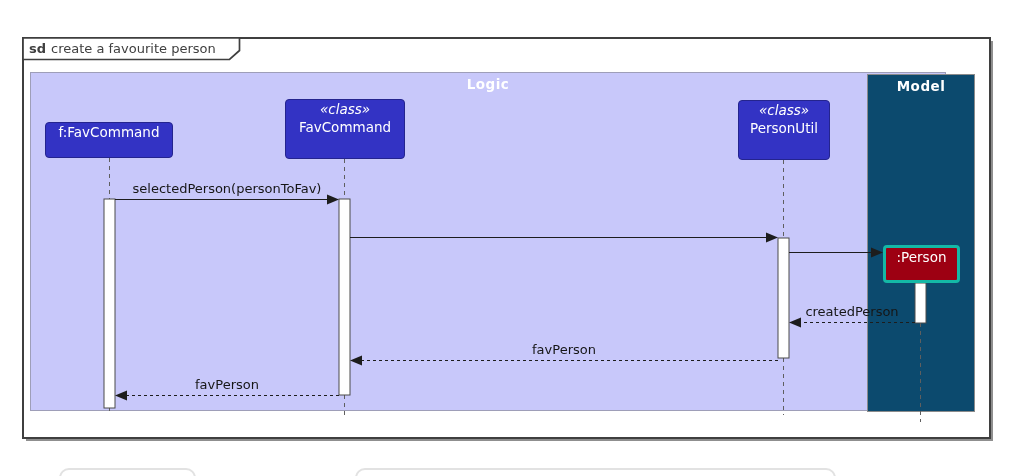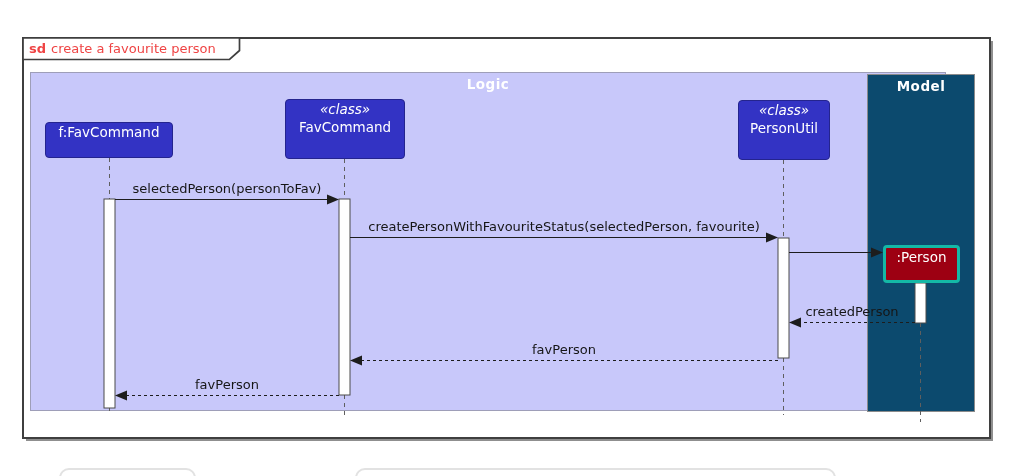--- a/index.html
+++ b/index.html
@@ -23,21 +23,21 @@
   .frame-model{
     left:867px;top:74px;width:108px;height:338px;
     background:#0c4a6e;border:1px solid #8b8b8b;
   }
   .frame-label{
     position:absolute;top:3px;left:0;width:100%;text-align:center;
     color:#ffffff;font-weight:bold;font-size:13.5px;letter-spacing:.5px;
   }
   
   .sd-tab-text{
-    left:29px;top:41px;font-size:13px;color:#ef4444;white-space:nowrap;
+    left:29px;top:41px;font-size:13px;color:#404040;white-space:nowrap;
   }
   .sd-kw{font-weight:bold;margin-right:5px;}
   
   .pbox{
     box-sizing:border-box;border-radius:4px;color:#ffffff;
     display:flex;flex-direction:column;align-items:center;
     font-size:13.5px;line-height:18px;text-align:center;
   }
   .pbox-blue{background:#3333C4;border:1px solid #24248e;}
   .pbox-red{background:#9D0012;border:3px solid #14b8a6;}
@@ -135,21 +135,20 @@
   </div>
   <div class="abs pbox pbox-blue p-util layer3">
     <span class="stereo">«class»</span>
     <span>PersonUtil</span>
   </div>
   <div class="abs pbox pbox-red p-person layer3">
     <span>:Person</span>
   </div>
 
   <div class="abs msg m1 layer3">selectedPerson(personToFav)</div>
-  <div class="abs msg m2 layer3">createPersonWithFavouriteStatus(selectedPerson, favourite)</div>
   <div class="abs msg m3 layer3">createdPerson</div>
   <div class="abs msg m4 layer3">favPerson</div>
   <div class="abs msg m5 layer3">favPerson</div>
 
   <div class="abs cutbox cut-a layer1"></div>
   <div class="abs cutbox cut-b layer1"></div>
 
 </div>
 
 </body></html>

